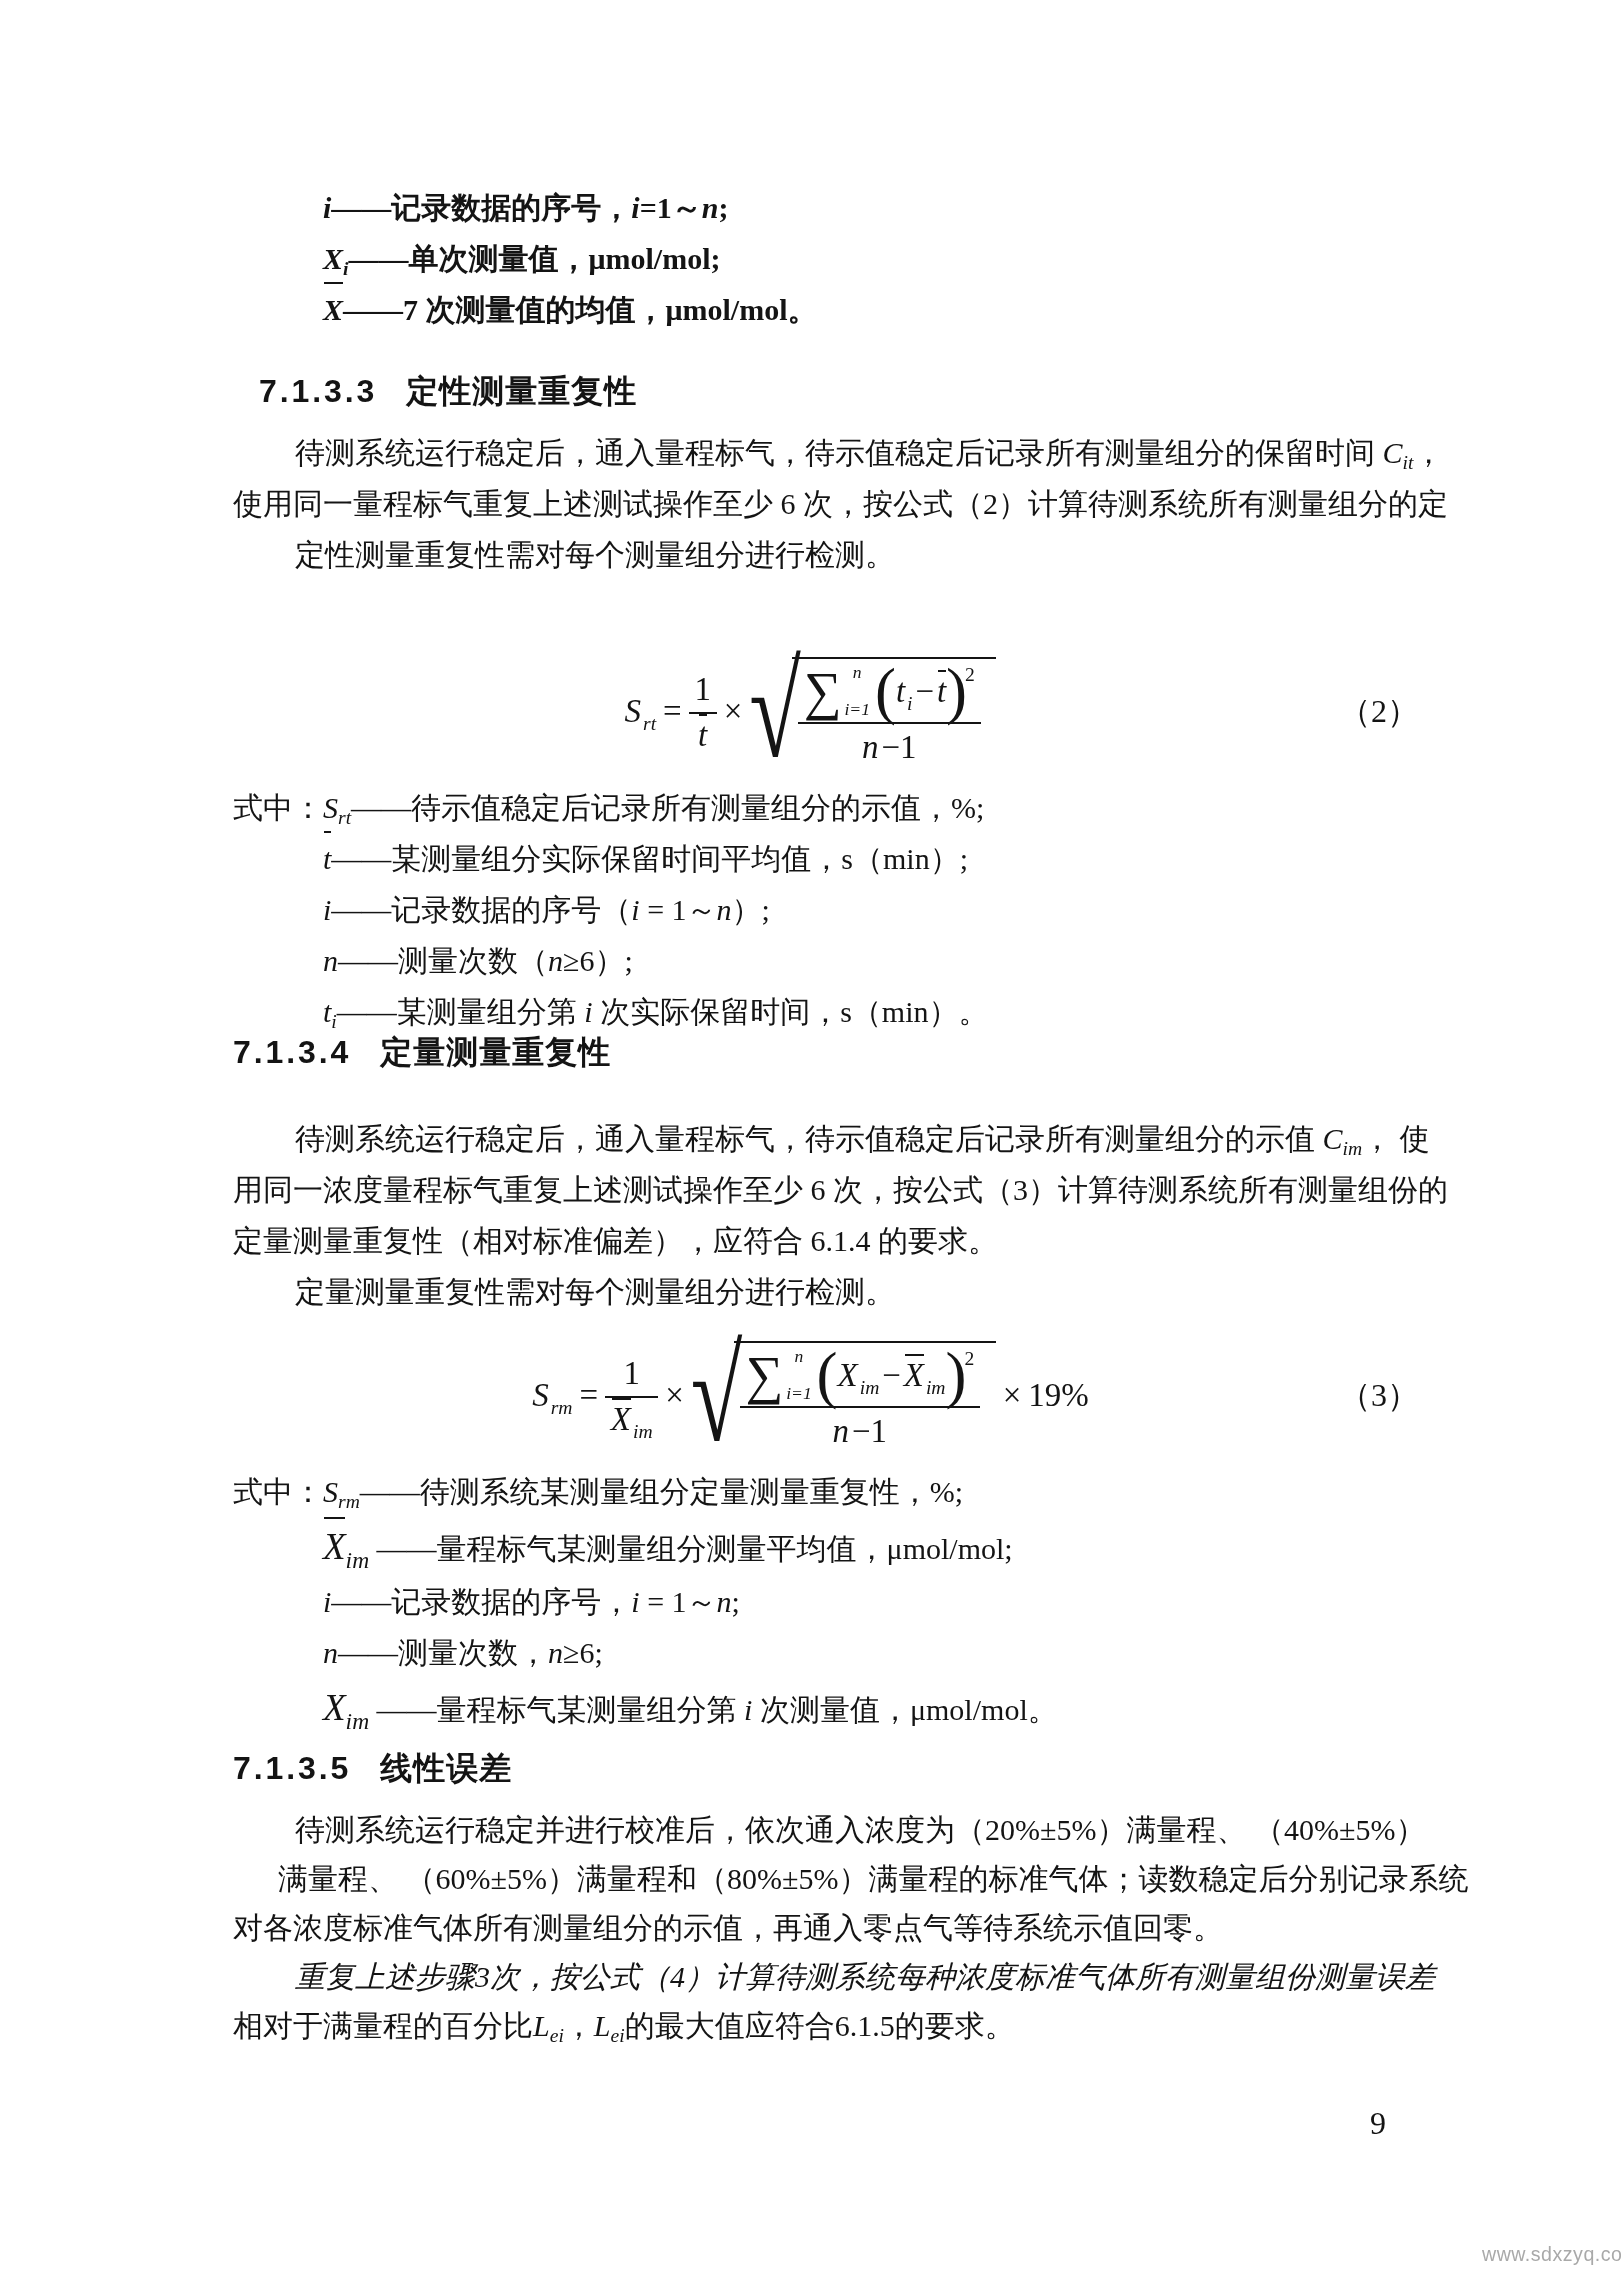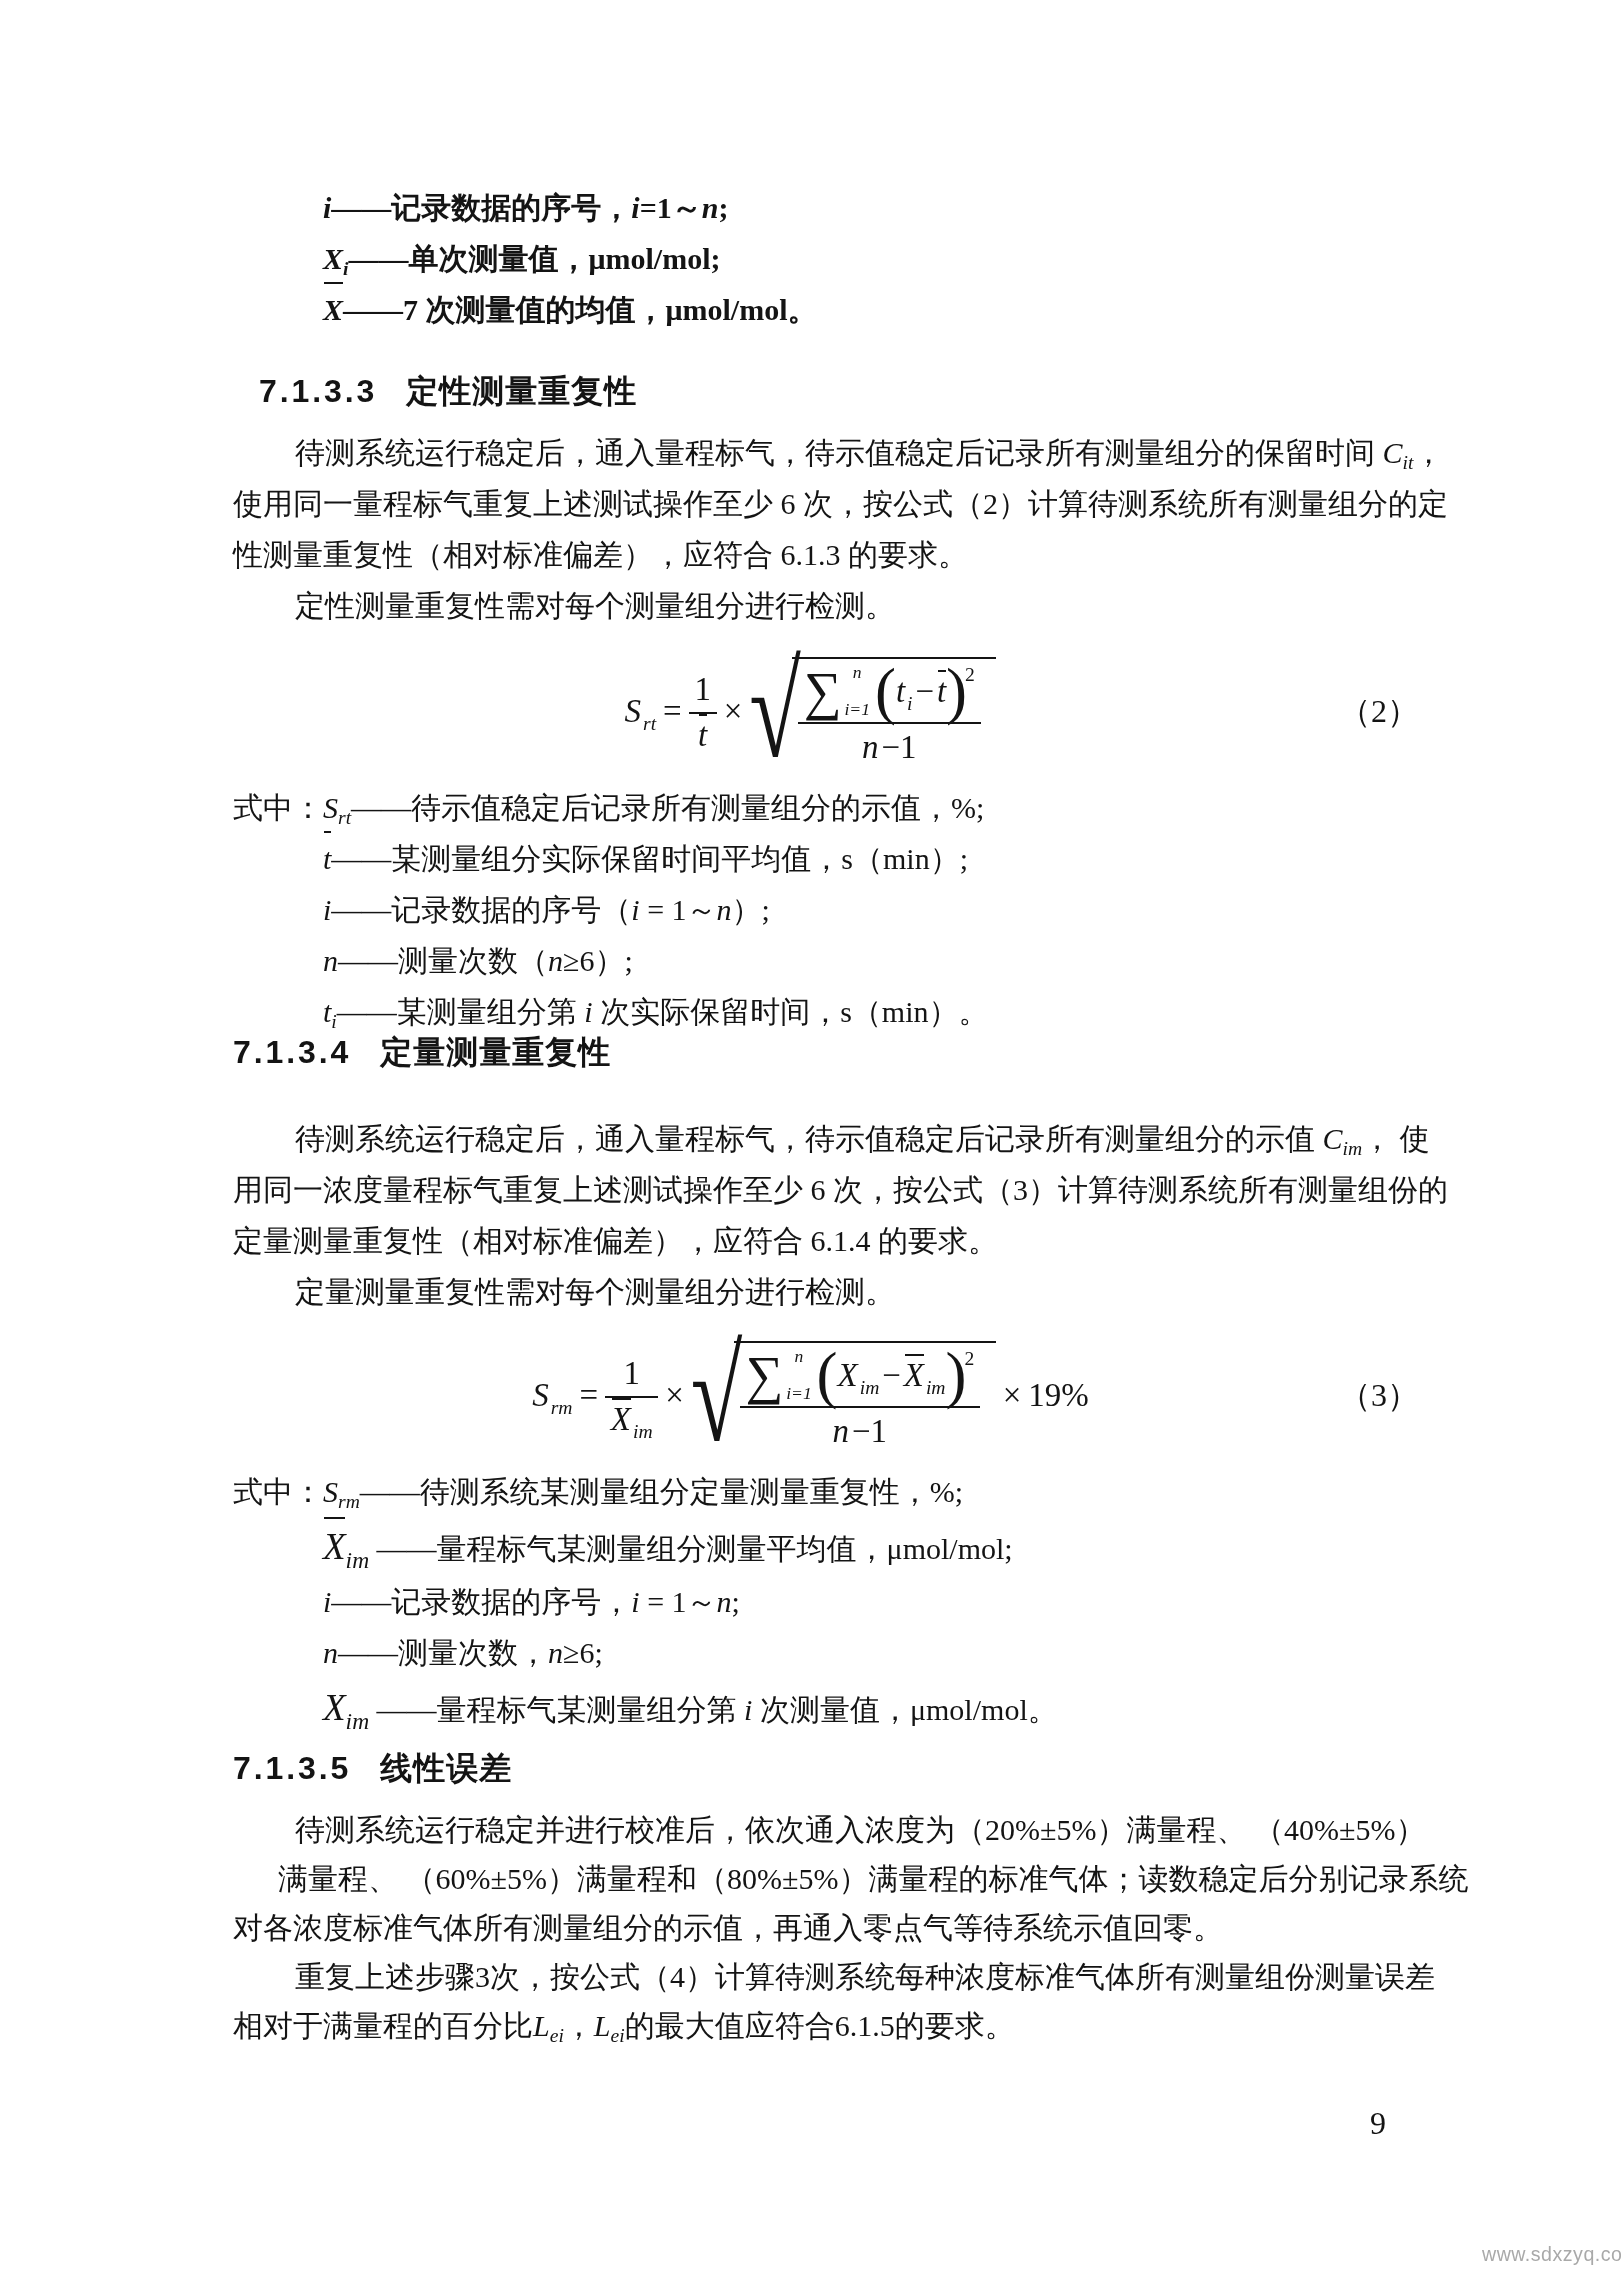--- a/index.html
+++ b/index.html
@@ -103,21 +103,20 @@
   </div>
 
   <div class="block heading" style="left:233px;top:370px;margin-left:26px;">
     <span class="hnum">7.1.3.3</span>
     <span class="htitle">定性测量重复性</span>
   </div>
 
   <div class="block" style="left:233px;top:427px;width:1155px;">
     <div class="line indent"><span class="seg">待测系统运行稳定后，通入量程标气，待示值稳定后记录所有测量组分的保留时间 </span><span class="seg i">C</span><span class="seg sub">it</span><span class="seg">，</span></div>
     <div class="line"><span class="seg">使用同一量程标气重复上述测试操作至少 6 次，按公式（2）计算待测系统所有测量组分的定</span></div>
-    <div class="line"><span class="seg">性测量重复性（相对标准偏差），应符合 6.1.3 的要求。</span></div>
     <div class="line indent"><span class="seg">定性测量重复性需对每个测量组分进行检测。</span></div>
   </div>
 
   <div class="formula-row" style="top:643px;height:137px;">
     <div class="formula">
       <span class="vr">
           <span class="v">S</span>
           <span class="sb">rt</span>
         </span>
       <span>=</span>
@@ -252,21 +251,21 @@
   </div>
 
   <div class="block" style="left:233px;top:1805px;width:1155px;">
     <div class="line" style="line-height:49px;height:49px;"><span class="seg" style="padding-left:62px;"></span><span></span></div>
   </div>
 
   <div class="block" style="left:233px;top:1805px;width:1155px;">
     <div class="line indent" style="line-height:49px;height:49px;"><span class="seg">待测系统运行稳定并进行校准后，依次通入浓度为（20%±5%）满量程、 （40%±5%）</span></div>
     <div class="line" style="line-height:49px;height:49px;margin-left:45px;"><span class="seg">满量程、 （60%±5%）满量程和（80%±5%）满量程的标准气体；读数稳定后分别记录系统</span></div>
     <div class="line" style="line-height:49px;height:49px;"><span class="seg">对各浓度标准气体所有测量组分的示值，再通入零点气等待系统示值回零。</span></div>
-    <div class="line indent" style="line-height:49px;height:49px;"><span class="seg">重复上述步骤3次，按公式（4）计算待测系统每种浓度标准气体所有测量组份测量误差</span></div>
+    <div class="line indent" style="line-height:49px;height:49px;font-style:italic;"><span class="seg">重复上述步骤3次，按公式（4）计算待测系统每种浓度标准气体所有测量组份测量误差</span></div>
     <div class="line" style="line-height:49px;height:49px;"><span class="seg">相对于满量程的百分比</span><span class="seg i">L</span><span class="seg sub">ei</span><span class="seg">，</span><span class="seg i">L</span><span class="seg sub">ei</span><span class="seg">的最大值应符合6.1.5的要求。</span></div>
   </div>
 
   <div class="pagenum" style="left:1370px;top:2105px;">9</div>
 
   <div class="watermark" style="left:1482px;top:2243px;">www.sdxzyq.com</div>
 
 </div>
 
 

